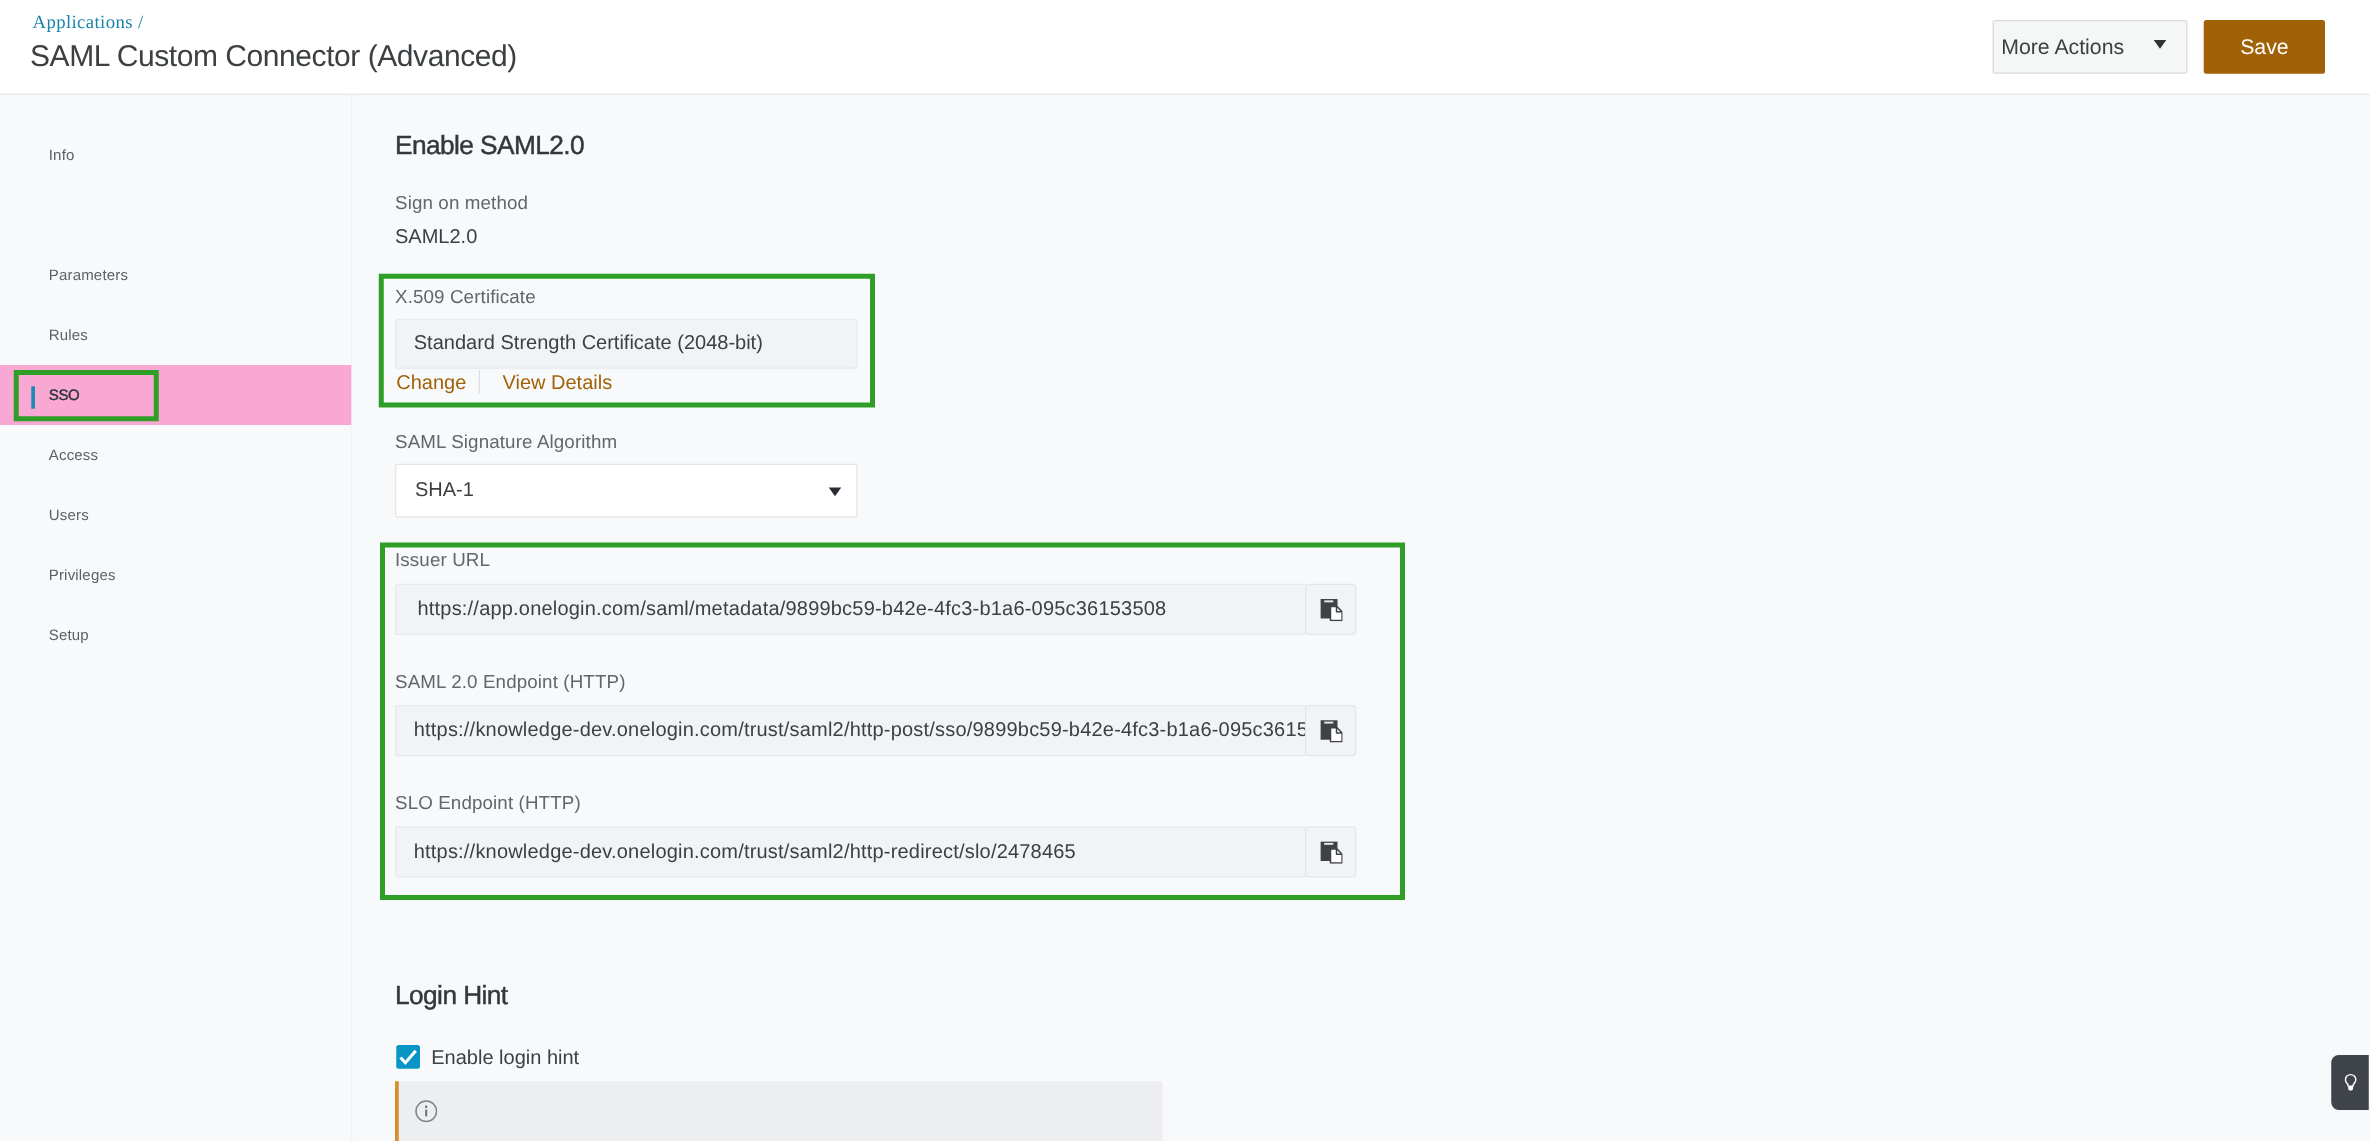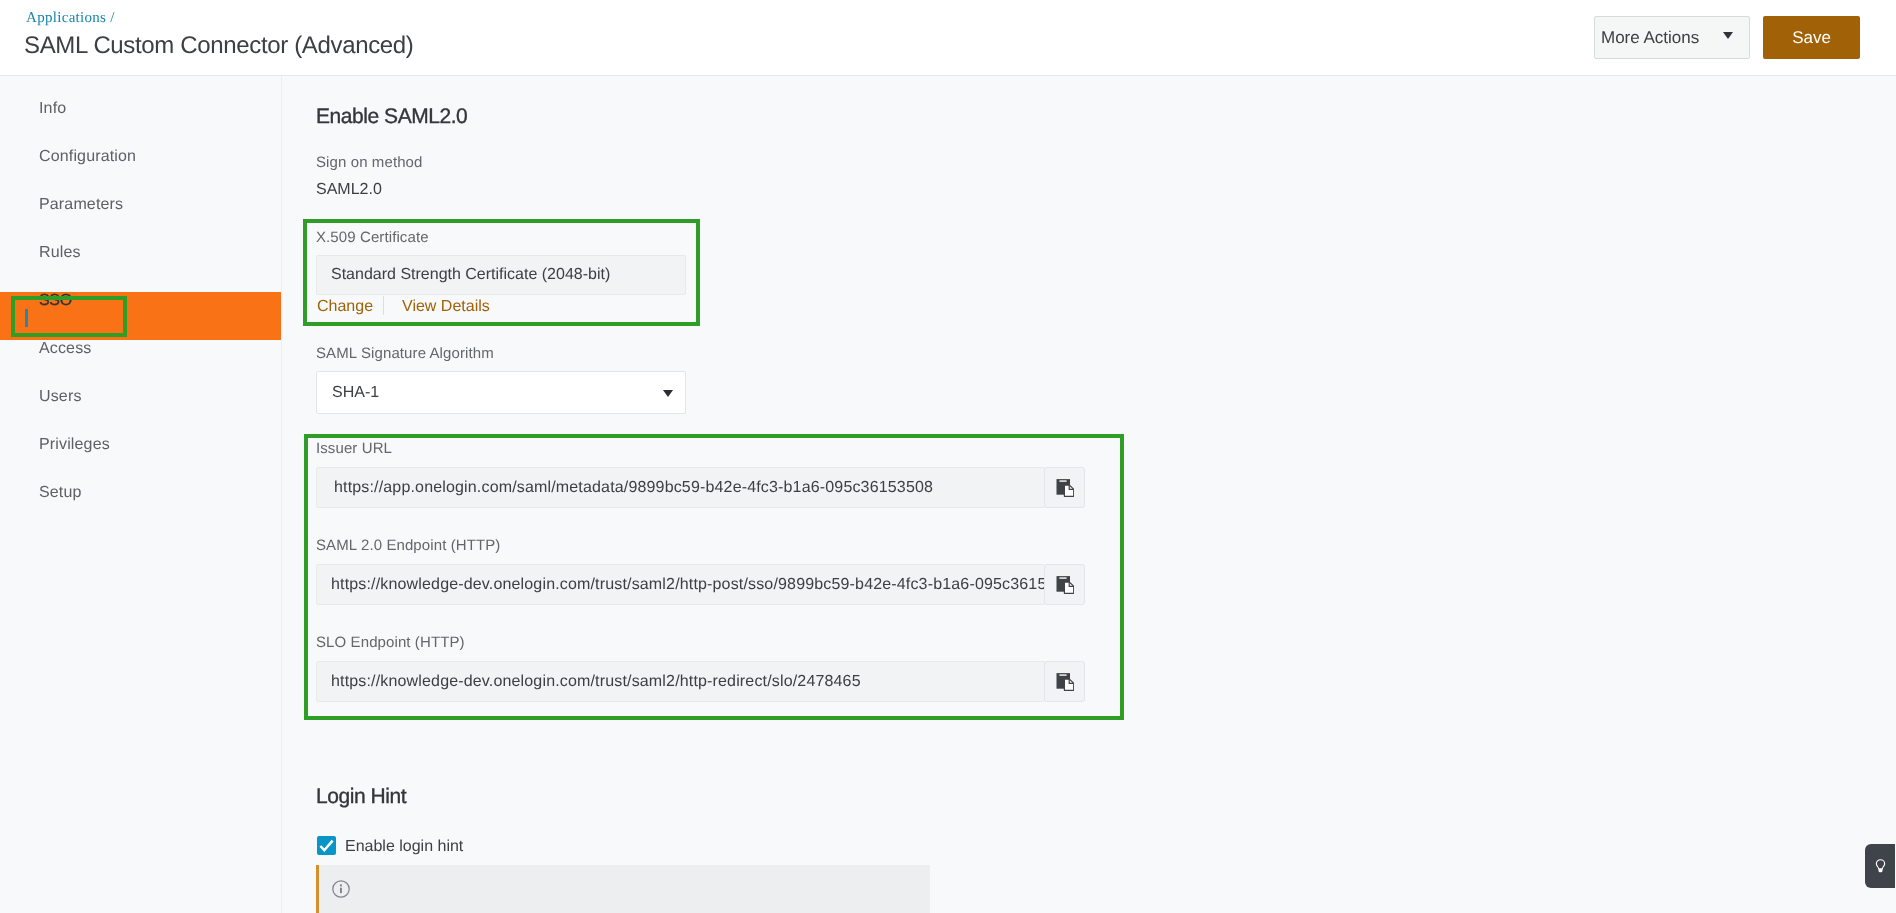--- a/index.html
+++ b/index.html
@@ -24,23 +24,23 @@
                   padding-left:6px; gap:22px; cursor:pointer; }
   #more-actions .caret { width:0;height:0;border-left:5.2px solid transparent;border-right:5.2px solid transparent;
                          border-top:7px solid #2f3338; display:inline-block; position:relative; top:-2px; left:2px; }
   #save-button { position:absolute; left:1763px; top:16px; width:97px; height:43px;
                  background:#a16207; border-radius:2px; color:#ffffff; font-size:17px;
                  display:flex; align-items:center; justify-content:center; cursor:pointer; }
 
   
   #sidebar { position:absolute; left:0; top:76px; width:282px; height:837px; background:#f8f9fb;
              border-right:1px solid #eceef0; }
-  .nav-item { position:relative; height:48px; display:flex; padding-left:39px;
-              font-size:16px; color:#5c6166; cursor:pointer; letter-spacing:0.15px; }
-  .nav-item.active { background:#f97316; color:#2f3338; font-weight:400;
+  .nav-item { position:relative; height:48px; display:flex; align-items:center; padding-left:39px;
+              font-size:12px; color:#5c6166; cursor:pointer; letter-spacing:0.15px; }
+  .nav-item.active { background:#f9a8d4; color:#2f3338; font-weight:400;
                      -webkit-text-stroke:0.3px #2f3338; letter-spacing:-0.3px; }
   .nav-item.active:before { content:""; position:absolute; left:25px; top:17px; width:2.5px; height:18px;
                             background:#1f8aaf; }
 
   
   #main { position:absolute; left:0px; top:0px; width:1896px; height:913px; background:transparent; }
   #main-bg { position:absolute; left:282px; top:76px; width:1614px; height:837px; background:#f8f9fb; }
   .sec-title { position:absolute; font-size:21px; color:#33373b; font-weight:400;
                -webkit-text-stroke:0.36px #33373b; letter-spacing:-0.45px; }
   .fld-label { position:absolute; font-size:15px; color:#62676c; letter-spacing:0.1px; }
@@ -91,23 +91,20 @@
     <span class="caret"></span>
   </div>
   <div id="save-button">
     <span>Save</span>
   </div>
 </div>
 
 <div id="sidebar">
     <div class="nav-item" style="top: 24px; position: absolute; left: 0px; width: 281px;">
       <span>Info</span>
-    </div>
-    <div class="nav-item" style="top: 72px; position: absolute; left: 0px; width: 281px;">
-      <span>Configuration</span>
     </div>
     <div class="nav-item" style="top: 120px; position: absolute; left: 0px; width: 281px;">
       <span>Parameters</span>
     </div>
     <div class="nav-item" style="top: 168px; position: absolute; left: 0px; width: 281px;">
       <span>Rules</span>
     </div>
     <div class="nav-item active" style="top: 216px; position: absolute; left: 0px; width: 281px;">
       <span>SSO</span>
     </div>

